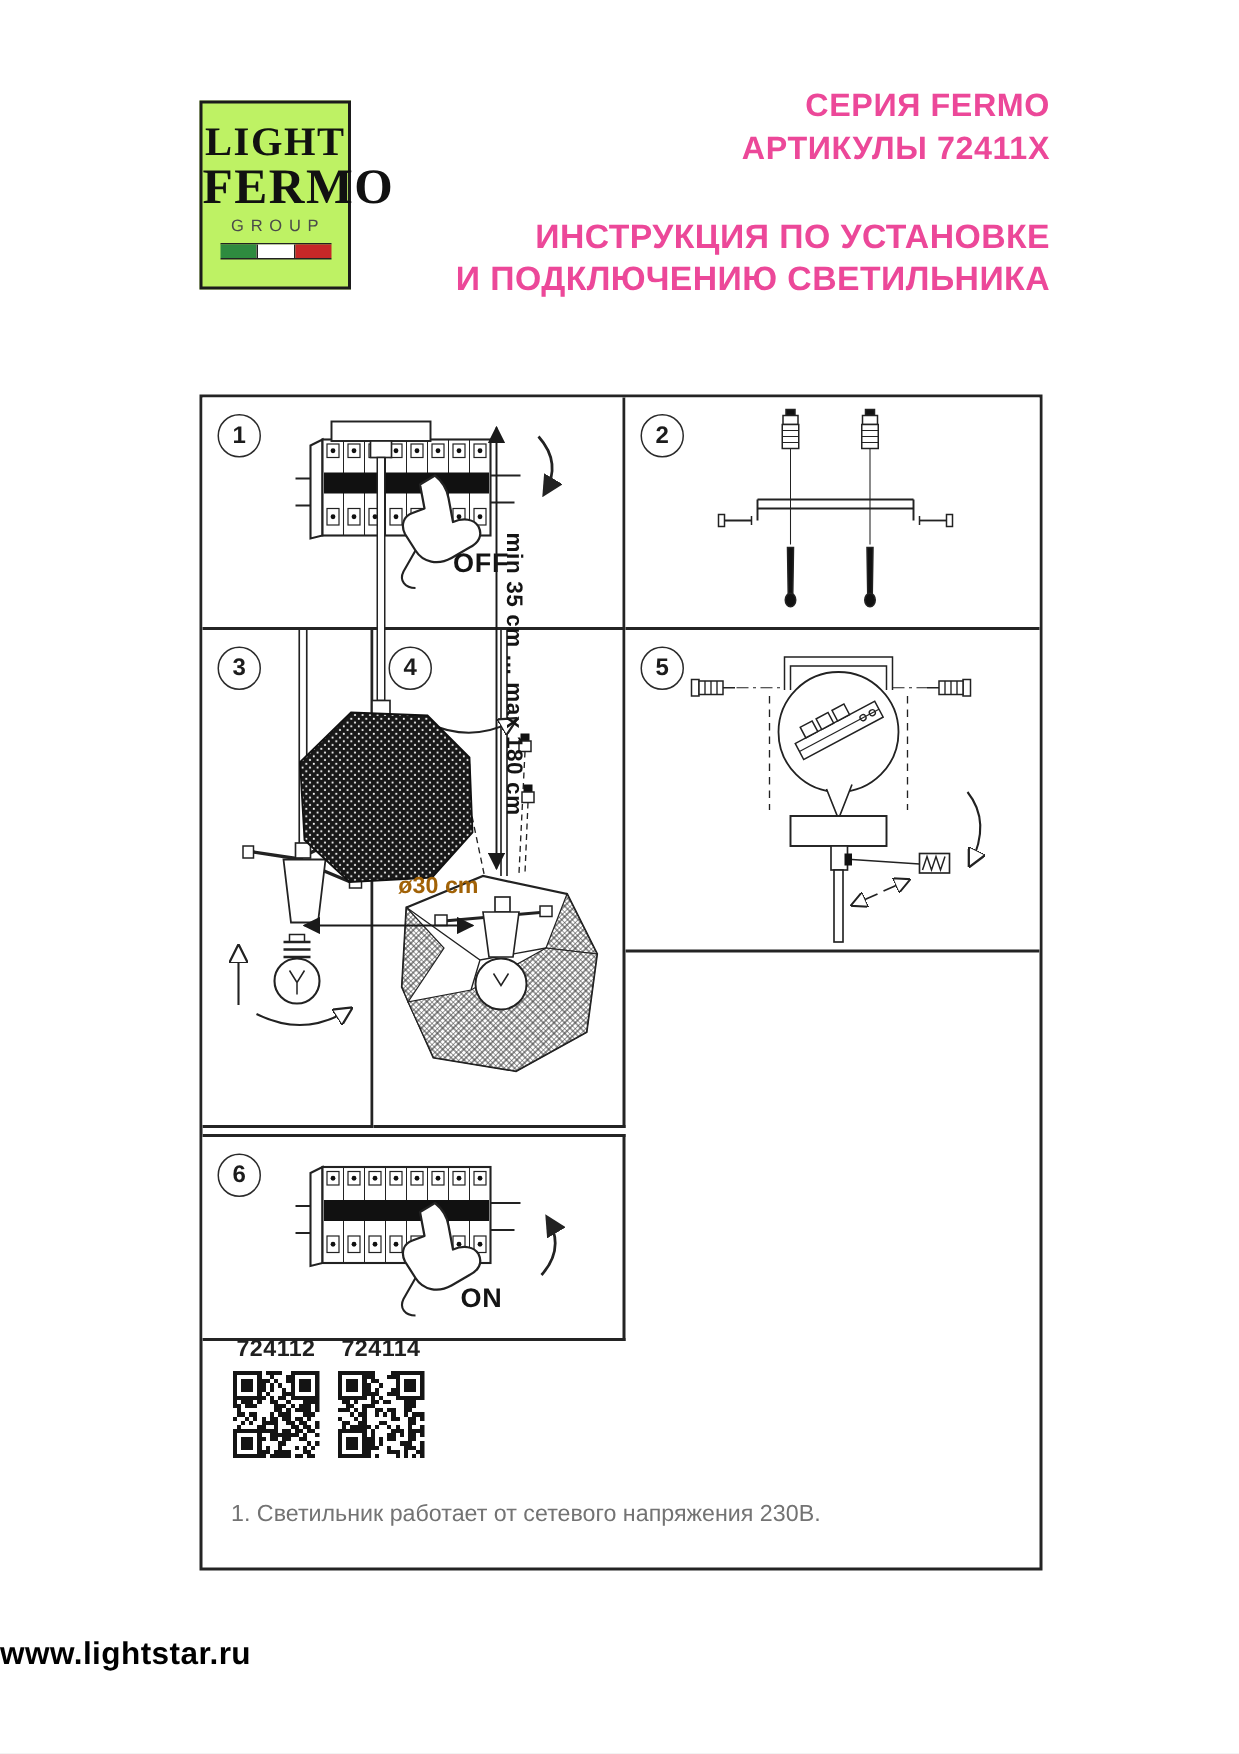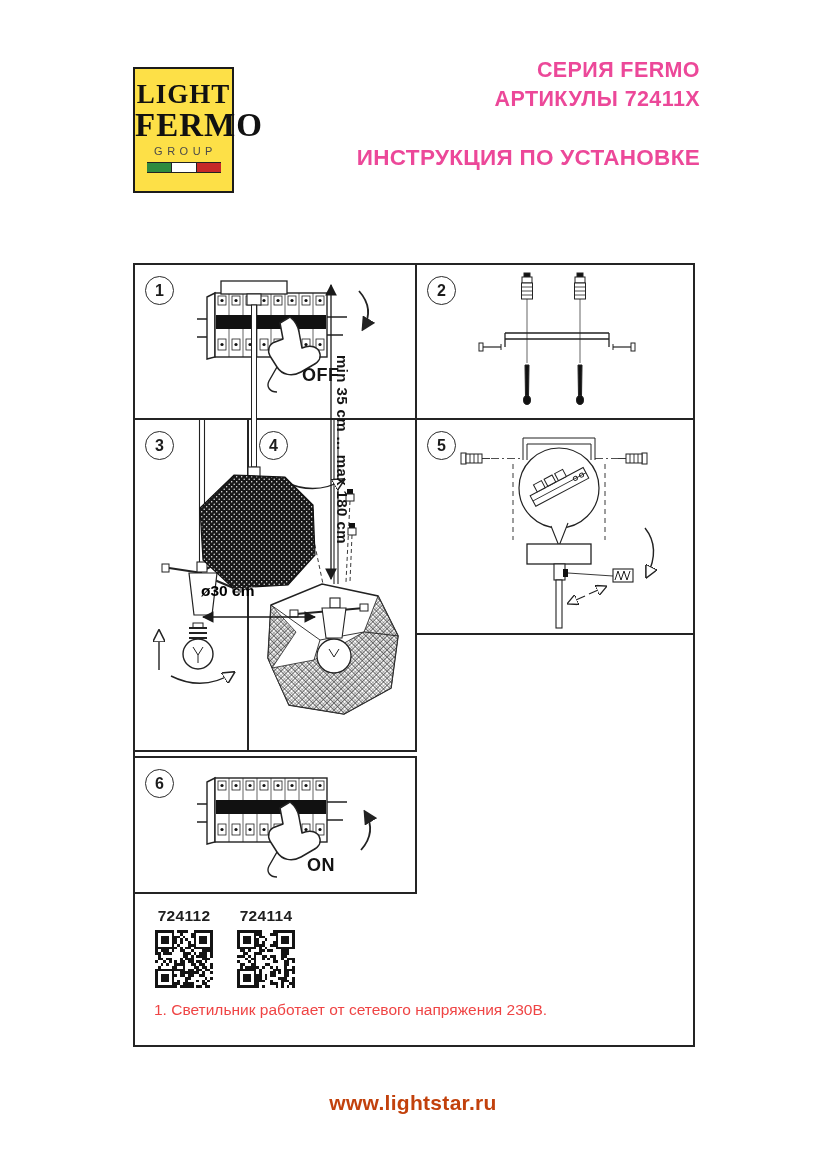--- a/index.html
+++ b/index.html
@@ -2,21 +2,21 @@
 <html><head>
 <meta charset="utf-8">
 <style>
   html,body{margin:0;padding:0;background:#e9e9e9;}
   .page{position:relative;width:826px;height:1169px;background:#ffffff;margin:0 auto;
         font-family:"Liberation Sans",sans-serif;color:#1c1c1c;overflow:hidden;}
   .abs{position:absolute;}
 
   
   .logo-box{left:133px;top:67px;width:101px;height:126px;border:2px solid #1b1b1b;
-            box-sizing:border-box;text-align:center;padding-top:11px;background:#fde047;}
+            box-sizing:border-box;text-align:center;padding-top:11px;background:#bef264;}
   .logo-w1{font-family:"Liberation Serif",serif;font-weight:bold;font-size:27px;line-height:29px;letter-spacing:1px;color:#111;}
   .logo-w2{font-family:"Liberation Serif",serif;font-weight:bold;font-size:33px;line-height:33px;letter-spacing:1px;color:#111;}
   .logo-w3{font-size:11px;letter-spacing:4.5px;color:#4a4a4a;margin-top:3px;text-indent:4px;}
   .flag{width:74px;height:9px;margin:5px auto 0;display:flex;border-top:1px solid #222;border-bottom:1px solid #222;box-sizing:content-box;}
   .flag span{flex:1;}
   .flag .mid{border-left:1px solid #222;border-right:1px solid #222;}
 
   .head-text{right:126px;top:56px;text-align:right;color:#ec4899;margin-left:43px;}
   .head-series{font-weight:bold;font-size:21.5px;line-height:29px;letter-spacing:.4px;}
   .head-title{font-weight:bold;font-size:22.5px;line-height:28px;letter-spacing:.3px;margin-top:30px;}
@@ -34,29 +34,29 @@
 
   .step-circle{position:absolute;left:10px;top:11px;width:27px;height:27px;border:1.7px solid #2a2a2a;border-radius:50%;
                display:flex;align-items:center;justify-content:center;font-weight:bold;font-size:16px;background:#fff;}
   .switch-label{position:absolute;font-weight:bold;font-size:18px;letter-spacing:.5px;color:#141414;}
   .p1 .switch-label{left:167px;top:100px;}
   .p6 .switch-label{left:172px;top:97px;}
   .panel svg, .dim-area svg.dim-svg{position:absolute;left:0;top:0;}
 
   .vlabel{position:absolute;left:216px;top:90px;transform-origin:0 0;transform:rotate(90deg);
           font-weight:bold;font-size:15px;white-space:nowrap;letter-spacing:.4px;color:#141414;}
-  .dlabel{position:absolute;left:66px;top:317px;width:118px;text-align:left;font-weight:bold;font-size:15.5px;color:#000000;}
+  .dlabel{position:absolute;left:66px;top:317px;width:118px;text-align:right;font-weight:bold;font-size:15.5px;color:#a16207;}
 
   
-  .qr-block{left:20px;top:642px;display:flex;gap:24px;align-items:flex-end;}
+  .qr-block{left:20px;top:626px;display:flex;gap:12px;align-items:flex-end;}
   .qr-item{width:58px;text-align:center;}
   .qr-label{font-weight:bold;font-size:15.5px;letter-spacing:.3px;color:#202020;}
   .qr-item svg{display:block;margin-top:5px;background:#fff;}
-  .notes{left:19px;top:734px;font-size:15.5px;line-height:22.5px;color:#ef4444;}
-  .footer{left:0;right:0;top:1091px;text-align:center;font-weight:bold;font-size:21px;letter-spacing:.3px;color:#c2410c;}
+  .notes{left:19px;top:734px;font-size:15.5px;line-height:22.5px;color:#737373;}
+  .footer{left:0;right:0;top:1091px;font-weight:bold;font-size:21px;letter-spacing:.3px;color:#000000;}
 </style>
 </head>
 <body>
 
 <div class="page">
 
   <div class="abs logo-box">
     <div class="logo-w1">LIGHT</div>
     <div class="logo-w2">FERMO</div>
     <div class="logo-w3">GROUP</div>
@@ -65,20 +65,21 @@
       <span class="mid" style="background: rgb(255, 255, 255);"></span>
       <span style="background: rgb(198, 40, 40);"></span>
     </div>
   </div>
 
   <div class="abs head-text">
     <div class="head-series">СЕРИЯ FERMO</div>
     <div class="head-series">АРТИКУЛЫ 72411X</div>
     <div class="head-title">
       <div>ИНСТРУКЦИЯ ПО УСТАНОВКЕ</div>
+      <div>И ПОДКЛЮЧЕНИЮ СВЕТИЛЬНИКА</div>
     </div>
   </div>
 
   <div class="abs diagram-box">
 
     <div class="panel p1">
       <svg width="280" height="151" viewBox="0 0 280 151">
         <defs>
             <marker id="af1" viewBox="0 0 10 10" refX="8" refY="5" markerWidth="8" markerHeight="8" orient="auto">
               <path d="M0,0L10,5L0,10z" fill="#222"></path>

